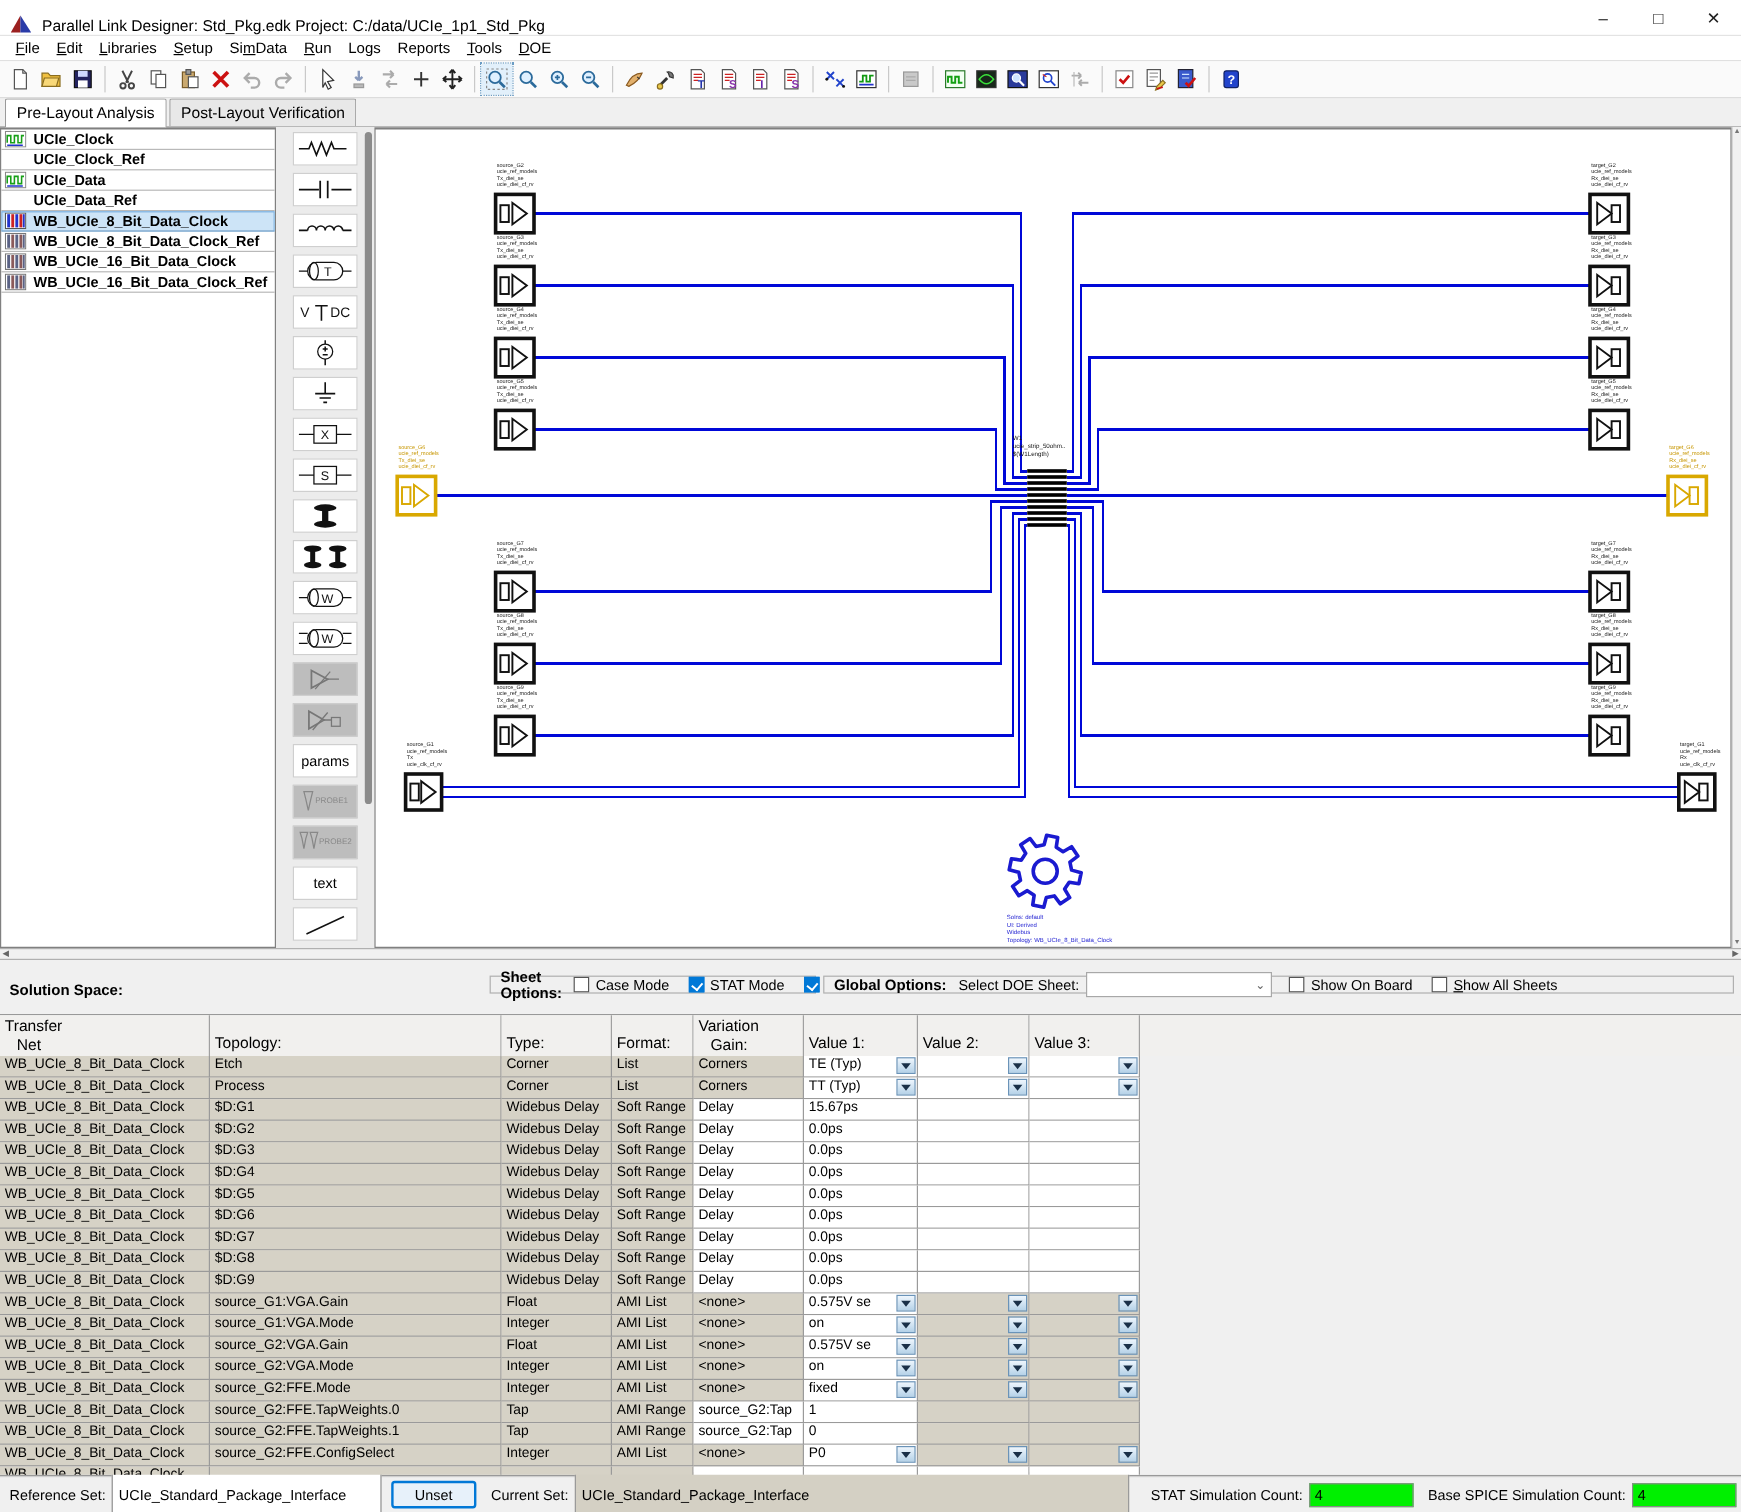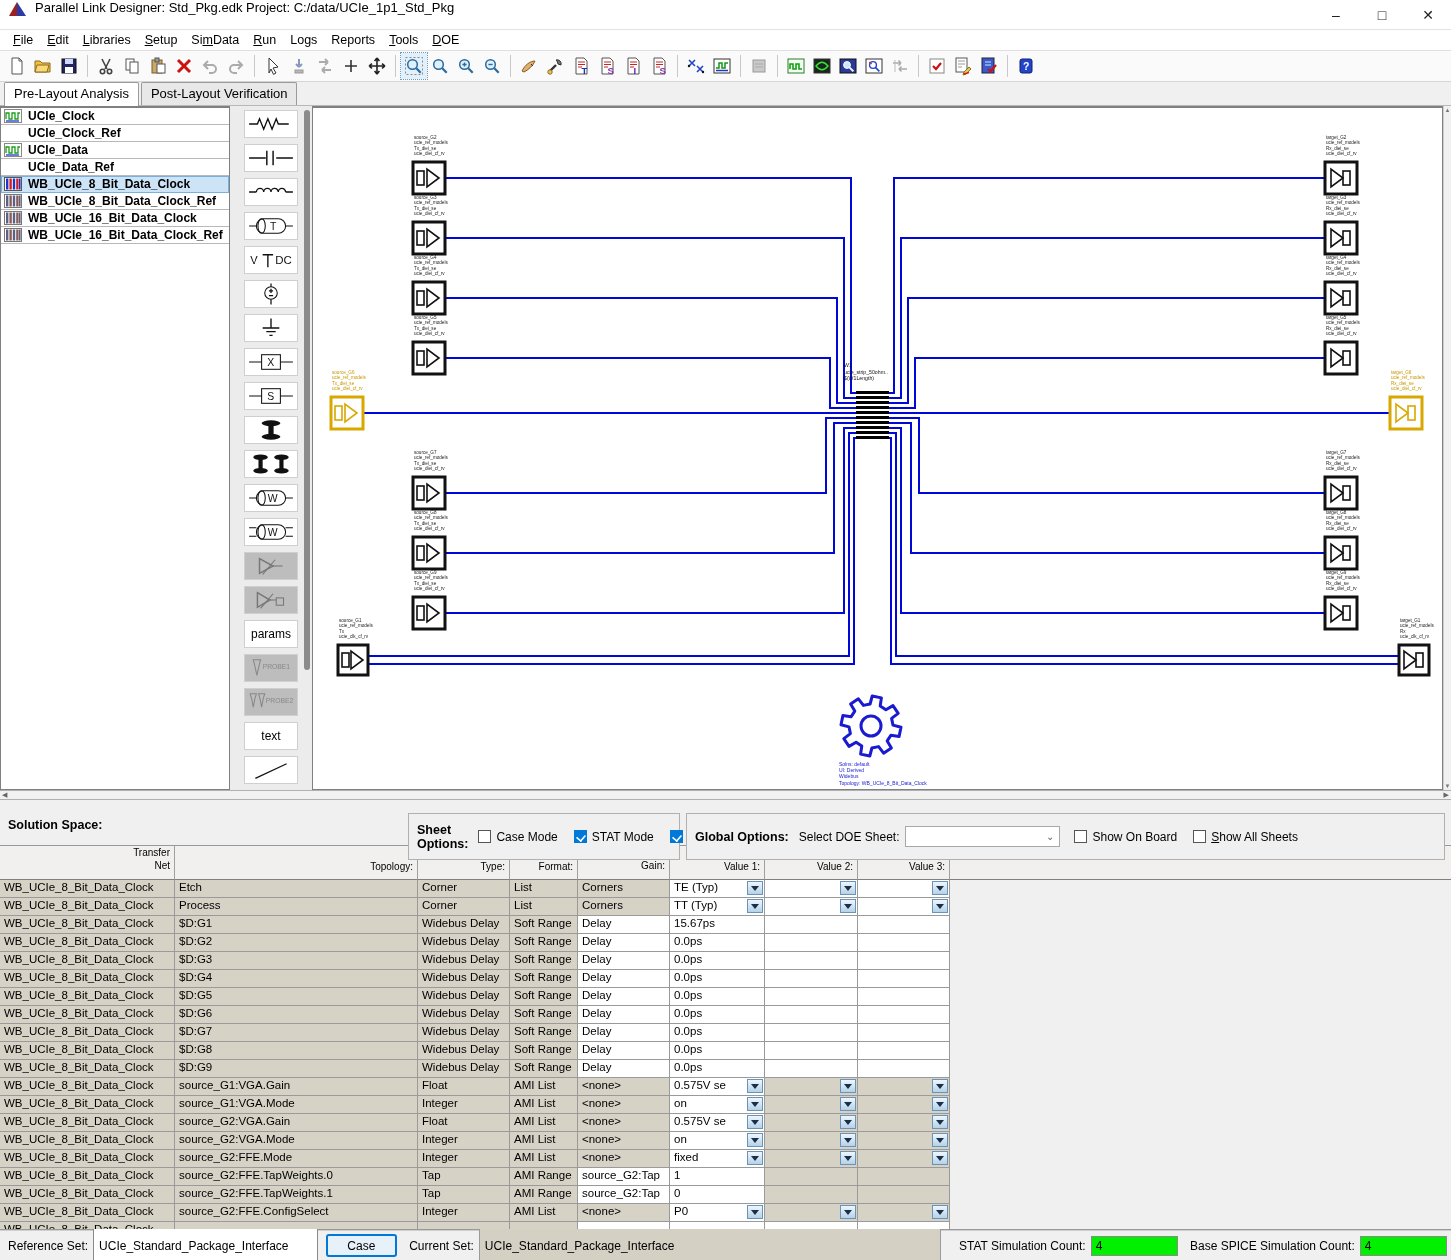--- a/index.html
+++ b/index.html
@@ -1,20 +1,20 @@
 <!DOCTYPE html>
 <html><head>
 <meta charset="utf-8">
 <style>
   * { box-sizing: border-box; margin: 0; padding: 0; }
   html,body { width:1451px; height:1260px; overflow:hidden; }
   body { font-family:"Liberation Sans", sans-serif; font-size:12px; background:#f0f0f0; color:#000; }
 
   
-  .titlebar { height:30px; background:#fff; display:flex; align-items:flex-start; padding-left:8px; border-bottom:1px solid #e3e3e3; }
+  .titlebar { height:30px; background:#fff; display:flex; align-items:flex-end; padding-left:8px; border-bottom:1px solid #e3e3e3; }
   .titlebar .logo { width:20px; height:18px; margin-right:7px; }
   .titlebar .title { font-size:13px; }
   .winbtns { margin-left:auto; display:flex; }
   .winbtn { width:46px; height:29px; display:flex; align-items:center; justify-content:center; font-size:14px; color:#222; }
 
   
   .menubar { height:21px; background:#fff; display:flex; align-items:center; padding-left:6px; border-bottom:1px solid #e0e0e0; }
   .menu-item { padding:2px 7px; font-size:12.5px; }
   .menu-item span.u { text-decoration:underline; }
 
@@ -45,34 +45,34 @@
 
   .canvas { flex:1; background:#fff; border:1px solid #808080; border-top:2px solid #808080; position:relative; overflow:hidden; }
   .canvas svg { display:block; }
   .vscroll { width:8px; background:#f1f1f1; border-left:1px solid #cfcfcf; display:flex; flex-direction:column; justify-content:space-between; align-items:center; font-size:6px; color:#777; padding:1px 0; }
 
   .hscroll { height:10px; background:#f1f1f1; border-top:1px solid #b0b0b0; border-bottom:1px solid #b0b0b0; display:flex; justify-content:space-between; align-items:center; font-size:7px; color:#666; padding:0 2px; }
 
   
   .solspace { height:45px; position:relative; background:#f0f0f0;padding-left:48px; }
   .solspace .sstitle { position:absolute; left:8px; top:18px; font-weight:bold; font-size:12.5px; }
-  .optbox { position:absolute; top:13px; height:47px; border:1px solid #b0b0b0; display:flex; align-items:center; padding:0 8px; background:#f0f0f0; }
+  .optbox { position:absolute; top:13px; height:15px; border:1px solid #b0b0b0; display:flex; align-items:center; padding:0 8px; background:#f0f0f0; }
   .optbox .boxlabel { font-weight:bold; margin-right:10px; font-size:12.5px; }
   .chk { display:flex; align-items:center; margin-right:16px; font-size:12px; white-space:nowrap; }
   .chk .box { width:13px; height:13px; border:1px solid #555; background:#fff; margin-right:5px; position:relative; flex:none; }
   .chk .box.on { background:#0078d7; border-color:#0078d7; }
   .chk .box.on::after { content:""; position:absolute; left:2.5px; top:1px; width:6px; height:8px; border:solid #fff; border-width:0 2px 2px 0; transform:rotate(40deg) scale(.8); }
   .chk span.u { text-decoration:underline; }
   .doe-select { width:155px; height:21px; background:#fff; border:1px solid #a8a8a8; margin:0 14px 0 6px; display:flex; align-items:center; justify-content:flex-end; padding-right:5px; color:#666; font-size:10px; }
 
   
   .gridwrap { background:#f0f0f0; }
   .trow { display:grid; grid-template-columns:175px 243px 92px 68px 92px 95px 93px 92px 1fr; }
   .thead { height:35px; border-top:1px solid #999; }
-  .thead .hc { background:#f1f0ee; border-right:1px solid #a0a0a0; border-bottom:1px solid #808080; padding:1px 4px; font-size:10px; line-height:1.25;text-align:right; }
+  .thead .hc { background:#f1f0ee; border-right:1px solid #a0a0a0; border-bottom:1px solid #808080; padding:1px 4px; font-size:13px; line-height:1.25; }
   .thead .hc .ind { padding-left:10px; }
   .drow { height:18px; }
   .dc { border-right:1px solid #9a9a9a; border-bottom:1px solid #9a9a9a; font-size:11.5px; padding:1px 4px 0; white-space:nowrap; overflow:hidden; position:relative; }
   .dc.beige { background:#d6d2c6; }
   .dc.white { background:#fff; }
   .dc.filler { background:#f0f0f0; border:none; }
   .ddbtn { position:absolute; right:1px; top:1px; width:16px; height:14px; background:linear-gradient(#eef6fd,#b5d2e8); border:1px solid #6a93b8; display:flex; align-items:center; justify-content:center; }
   .ddbtn::after { content:""; width:0; height:0; border-left:4px solid transparent; border-right:4px solid transparent; border-top:5px solid #1a3048; }
   .partialrow { height:8px; overflow:hidden; border-bottom:1px solid #999; }
   .partialrow .dc { height:18px; }
@@ -1097,20 +1097,20 @@
       <div class="dc white"></div>
       <div class="dc white"></div>
       <div class="dc white"></div>
       <div class="dc filler"></div>
     </div>
 </div>
 
 <div class="statusbar">
   <span class="lbl">Reference Set:</span>
   <span class="field ref">UCIe_Standard_Package_Interface</span>
-  <span class="unset">Case</span>
+  <span class="unset">Unset</span>
   <span class="lbl">Current Set:</span>
   <span class="field cur">UCIe_Standard_Package_Interface</span>
   <span class="lbl" style="margin-left:18px;">STAT Simulation Count:</span>
   <span class="count" id="statcount" style="background: rgb(0, 240, 0);">4</span>
   <span class="lbl" style="margin-left:12px;">Base SPICE Simulation Count:</span>
   <span class="count" id="spicecount" style="background: rgb(0, 240, 0);">4</span>
 </div>
 
 </body></html>

